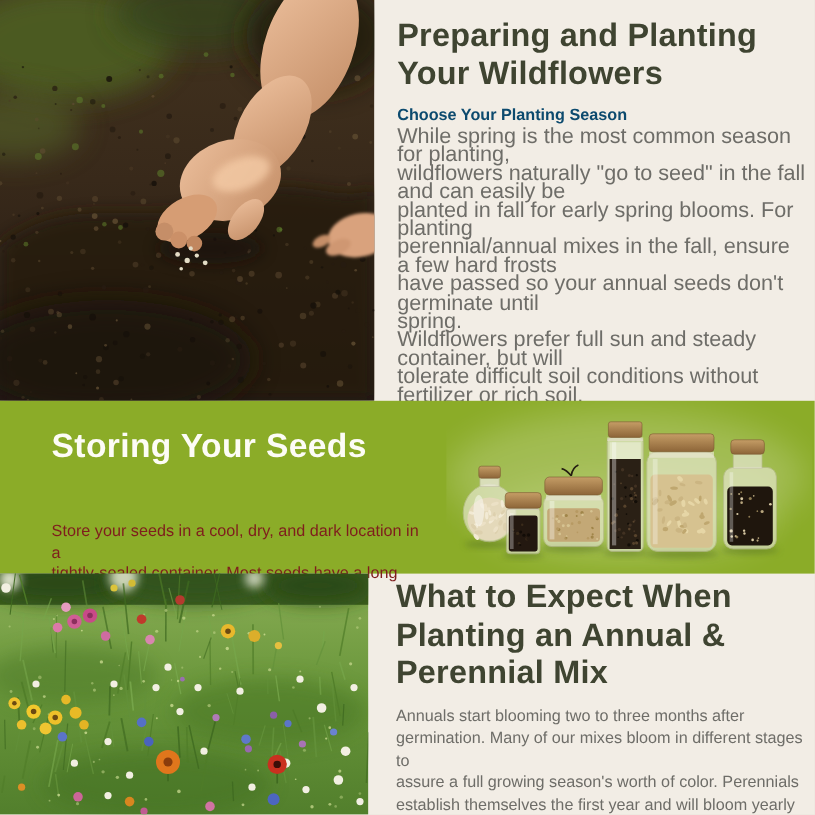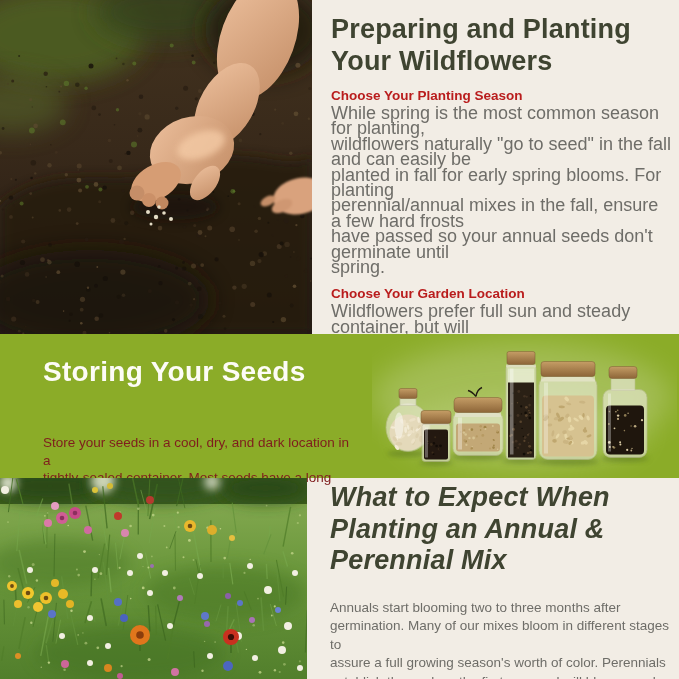--- a/index.html
+++ b/index.html
@@ -6,32 +6,32 @@
   .canvas{position:relative;width:679px;height:679px;background:#F2EDE5;overflow:hidden;
           font-family:"Liberation Sans",sans-serif;}
   svg{display:block}
   .photo{position:absolute;}
   .photo.planting{left:0;top:0;}
   .photo.meadow{left:0;top:478px;}
 
   .top-right{position:absolute;left:331px;top:13px;width:342px;}
   h1{font-size:27px;line-height:32px;font-weight:700;color:#3F4431;letter-spacing:.2px;
      margin:0;white-space:pre-line;}
-  .sub{font-size:13.5px;line-height:16px;font-weight:700;color:#b91c1c;margin:11px 0 2px;}
+  .sub{font-size:13.5px;line-height:16px;font-weight:700;color:#0c4a6e;margin:11px 0 2px;}
   .body{font-size:18px;line-height:15.4px;color:#6E6D68;margin:0;white-space:pre-line;}
 
   .band{position:absolute;left:0;top:334px;width:679px;height:144px;background:#8BAC28;padding-left:32px;}
   .band-text{position:absolute;left:43px;top:23px;width:310px;}
   .band-text h2{font-size:28px;line-height:30px;font-weight:700;color:#FDFCF6;
                 letter-spacing:.3px;margin:0 0 12px;}
   .band-text .body{color:#7f1d1d;font-size:13.5px;line-height:17.6px;margin-top:47px;}
   .jars{position:absolute;left:372px;top:0;}
 
   .bottom-right{position:absolute;left:330px;top:482px;width:345px;}
-  .bottom-right h1{line-height:31.5px;margin:0 0 22px;font-style:italic;}
+  .bottom-right h1{line-height:31.5px;margin:0 0 11px;}
   .bottom-right .body{font-size:13.5px;line-height:18.6px;}
 </style>
 </head>
 <body>
 
 <div class="canvas">
 
   <svg class="photo planting" role="img" width="312" height="334" viewBox="0 0 312 334" aria-label="Hand sowing small seeds into dark garden soil">
     <defs>
       <linearGradient id="soilbg" x1="0" y1="0" x2="0" y2="1">
@@ -335,21 +335,20 @@
   <section class="top-right">
     <h1>Preparing and Planting
 Your Wildflowers</h1>
     <div class="sub">Choose Your Planting Season</div>
     <p class="body">While spring is the most common season for planting,
 wildflowers naturally "go to seed" in the fall and can easily be
 planted in fall for early spring blooms. For planting
 perennial/annual mixes in the fall, ensure a few hard frosts
 have passed so your annual seeds don't germinate until
 spring.</p>
-    <div class="sub">Choose Your Garden Location</div>
     <p class="body">Wildflowers prefer full sun and steady container, but will
 tolerate difficult soil conditions without fertilizer or rich soil.</p>
     <div class="sub">Prepare Your Soil and Sow Your Seed!</div>
   </section>
 
   <div class="band">
     <div class="band-text">
       <h2>Storing Your Seeds</h2>
       <p class="body">Store your seeds in a cool, dry, and dark location in a
 tightly-sealed container. Most seeds have a long shelf

